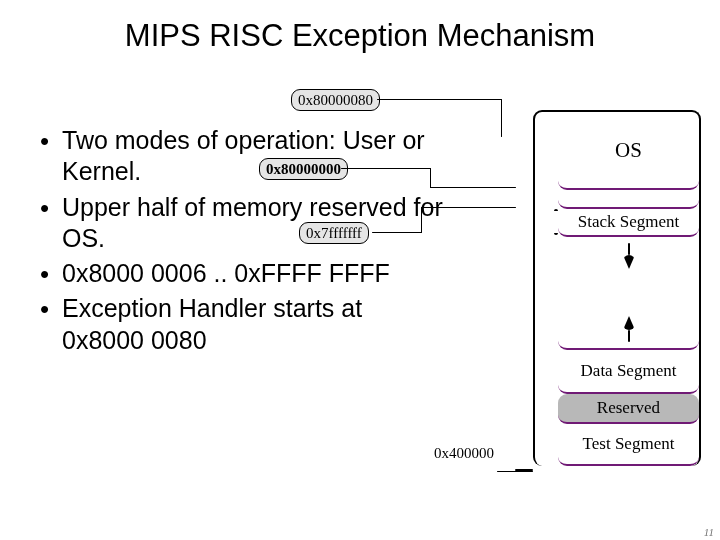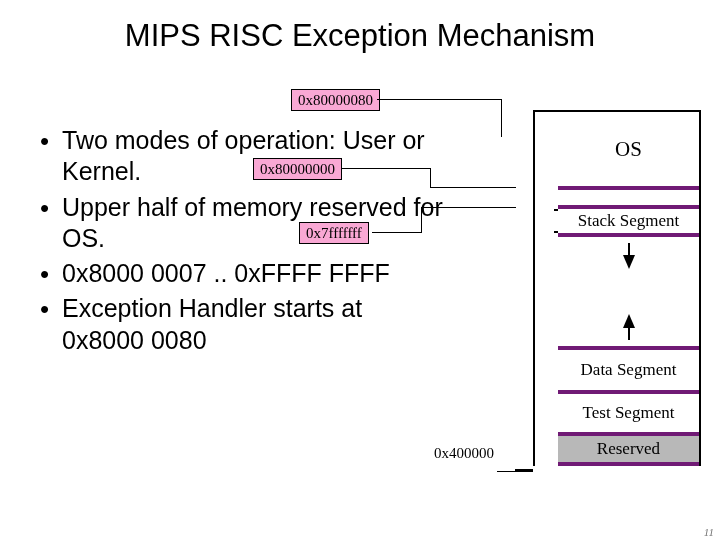--- a/index.html
+++ b/index.html
@@ -1,15 +1,15 @@
 <!DOCTYPE html>
 <html><head>
 <meta charset="utf-8">
 <style>
-  * { box-sizing: border-box; margin: 0; padding: 0; }
+  * { box-sizing: border-box; margin: 0; padding: 0; border-radius: 9px; }
   html, body { width: 720px; height: 540px; font-family: Arial, Helvetica, sans-serif; background: #fff; }
   .slide { position: relative; width: 720px; height: 540px; }
   .title {
     position: absolute;
     top: 18px;
     left: 0; right: 0;
     text-align: center;
     font-size: 31px;
     font-weight: 400;
     color: #000;
@@ -29,25 +29,25 @@
     position: absolute;
     left: 0; top: 0;
     font-size: 26px;
   }
   .addr-box {
     display: inline-block;
     border: 1px solid #000;
     font-size: 15px;
     font-family: "Times New Roman", serif;
     padding: 1px 6px;
-    background: #f9a8d4;
+    background: #e5e5e5;
     line-height: 1.2;
   }
   .addr-80000080 { position: absolute; top: 89px; left: 291px; }
-  .addr-80000000 { position: absolute; top: 158px; left: 253px; }
+  .addr-80000000 { position: absolute; top: 158px; left: 259px; font-weight: bold; }
   .addr-7fffffff  { position: absolute; top: 222px; left: 299px; }
 
   
   .conn { position: absolute; background: #000; }
   
   .c1h { top: 99px; left: 377px; width: 125px; height: 1px; }
   .c1v { top: 99px; left: 501px; width: 1px; height: 38px; }
   
   .c2h1 { top: 168px; left: 341px; width: 90px; height: 1px; }
   .c2v  { top: 168px; left: 430px; width: 1px; height: 20px; }
@@ -71,21 +71,21 @@
     position: absolute;
     top: 110px;
     left: 533px;
     width: 168px;
     border-left: 2px solid #000;
     border-right: 2px solid #000;
     border-top: 2px solid #000;
     font-family: "Times New Roman", serif;
   }
   .seg {
-    border-bottom: 4px solid #701a75;
+    border-bottom: 2px solid #701a75;
     text-align: center;
     font-size: 17px;
     display: flex;
     align-items: center;
     justify-content: center;
     position: relative;
     margin-left: 23px;
   }
   .seg-os    { height: 78px; font-size: 21px; }
   .seg-gap1  { height: 19px; }
@@ -138,21 +138,21 @@
 </head>
 <body>
 
 <div class="slide">
 
   <div class="title">MIPS RISC Exception Mechanism</div>
 
   <ul class="bullets">
     <li>Two modes of operation: User or Kernel.</li>
     <li>Upper half of memory reserved for OS.</li>
-    <li>0x8000 0007 .. 0xFFFF FFFF</li>
+    <li>0x8000 0006 .. 0xFFFF FFFF</li>
     <li>Exception Handler starts at 0x8000 0080</li>
   </ul>
 
   <div class="addr-box addr-80000080">0x80000080</div>
   <div class="addr-box addr-80000000">0x80000000</div>
   <div class="addr-box addr-7fffffff">0x7fffffff</div>
 
   <div class="conn c1h"></div>
   <div class="conn c1v"></div>
   <div class="conn c2h1"></div>
@@ -177,19 +177,19 @@
       <div class="arrow-wrap">
         <div class="arrow-stem"></div>
         <div class="arrow arrow-down"></div>
       </div>
       <div class="arrow-wrap">
         <div class="arrow arrow-up"></div>
         <div class="arrow-stem"></div>
       </div>
     </div>
     <div class="seg seg-data">Data Segment</div>
+    <div class="seg seg-res">Reserved</div>
     <div class="seg seg-test">Test Segment</div>
-    <div class="seg seg-res">Reserved</div>
   </div>
 
   <div class="pagenum">11</div>
 
 </div>
 
 </body></html>

